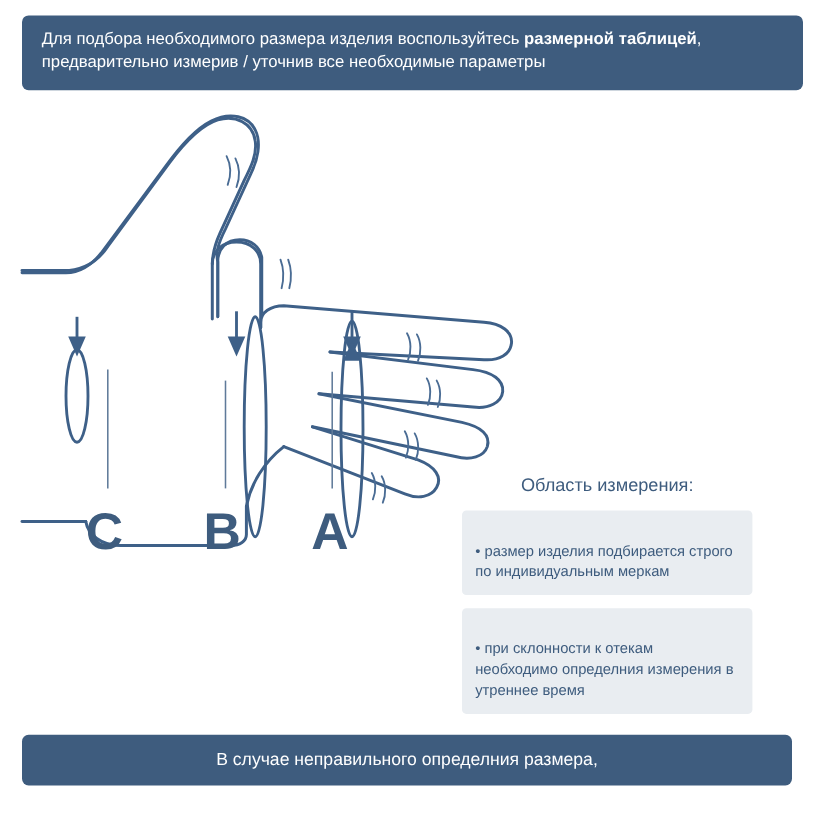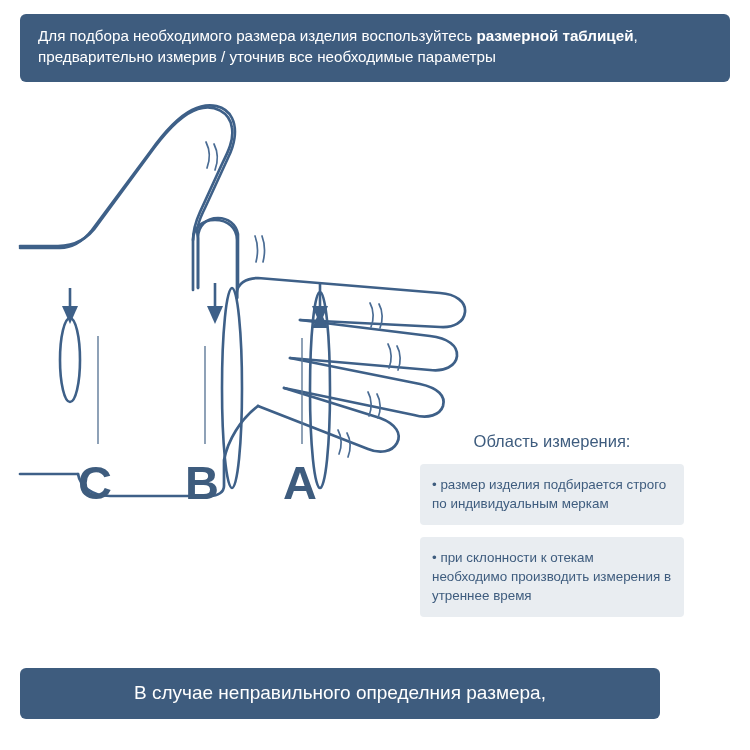--- a/index.html
+++ b/index.html
@@ -37,27 +37,27 @@
     text-align: left;
   }
   .top-banner b {
     font-weight: bold;
   }
   
   .bottom-banner {
     position: absolute;
     left: 20px;
     top: 668px;
-    width: 640px;
+    width: 700px;
     box-sizing: border-box;
     background: #3e5c7e;
     color: #ffffff;
     border-radius: 6px;
     padding: 11px 12px 12px 12px;
-    font-size: 19px;
+    font-size: 16px;
     line-height: 1.45;
     text-align: center;
   }
   
   .diagram {
     position: absolute;
     left: 0px;
     top: 88px;
     width: 500px;
     height: 430px;
@@ -93,21 +93,21 @@
     color: #3e5c7e;
     text-align: center;
     margin-bottom: 13px;
   }
   .info-note {
     background: #e9edf1;
     color: #3e5c7e;
     font-size: 13.4px;
     line-height: 1.42;
     border-radius: 4px;
-    padding: 11px 12px 12px 12px;
+    padding: 27px 12px 12px 12px;
     margin-bottom: 12px;
   }
 </style>
 </head>
 <body>
 
 <div class="page">
 
   <div class="top-banner">
     <span>Для подбора необходимого размера изделия воспользуйтесь </span><b>размерной таблицей</b><span>, предварительно измерив / уточнив все необходимые параметры</span>
@@ -243,20 +243,20 @@
 
   <div class="letters">
     <span class="letter c">C</span>
     <span class="letter b">B</span>
     <span class="letter a">A</span>
   </div>
 
   <div class="info">
     <div class="info-title">Область измерения:</div>
     <div class="info-note">• размер изделия подбирается строго по индивидуальным меркам</div>
-    <div class="info-note">• при склонности к отекам необходимо производить измерения в утреннее время</div>
+    <div class="info-note">• при склонности к отекам необходимо определния измерения в утреннее время</div>
   </div>
 
   <div class="bottom-banner">
     <div>В случае неправильного определния размера,</div>
   </div>
 
 </div>
 
 </body></html>

